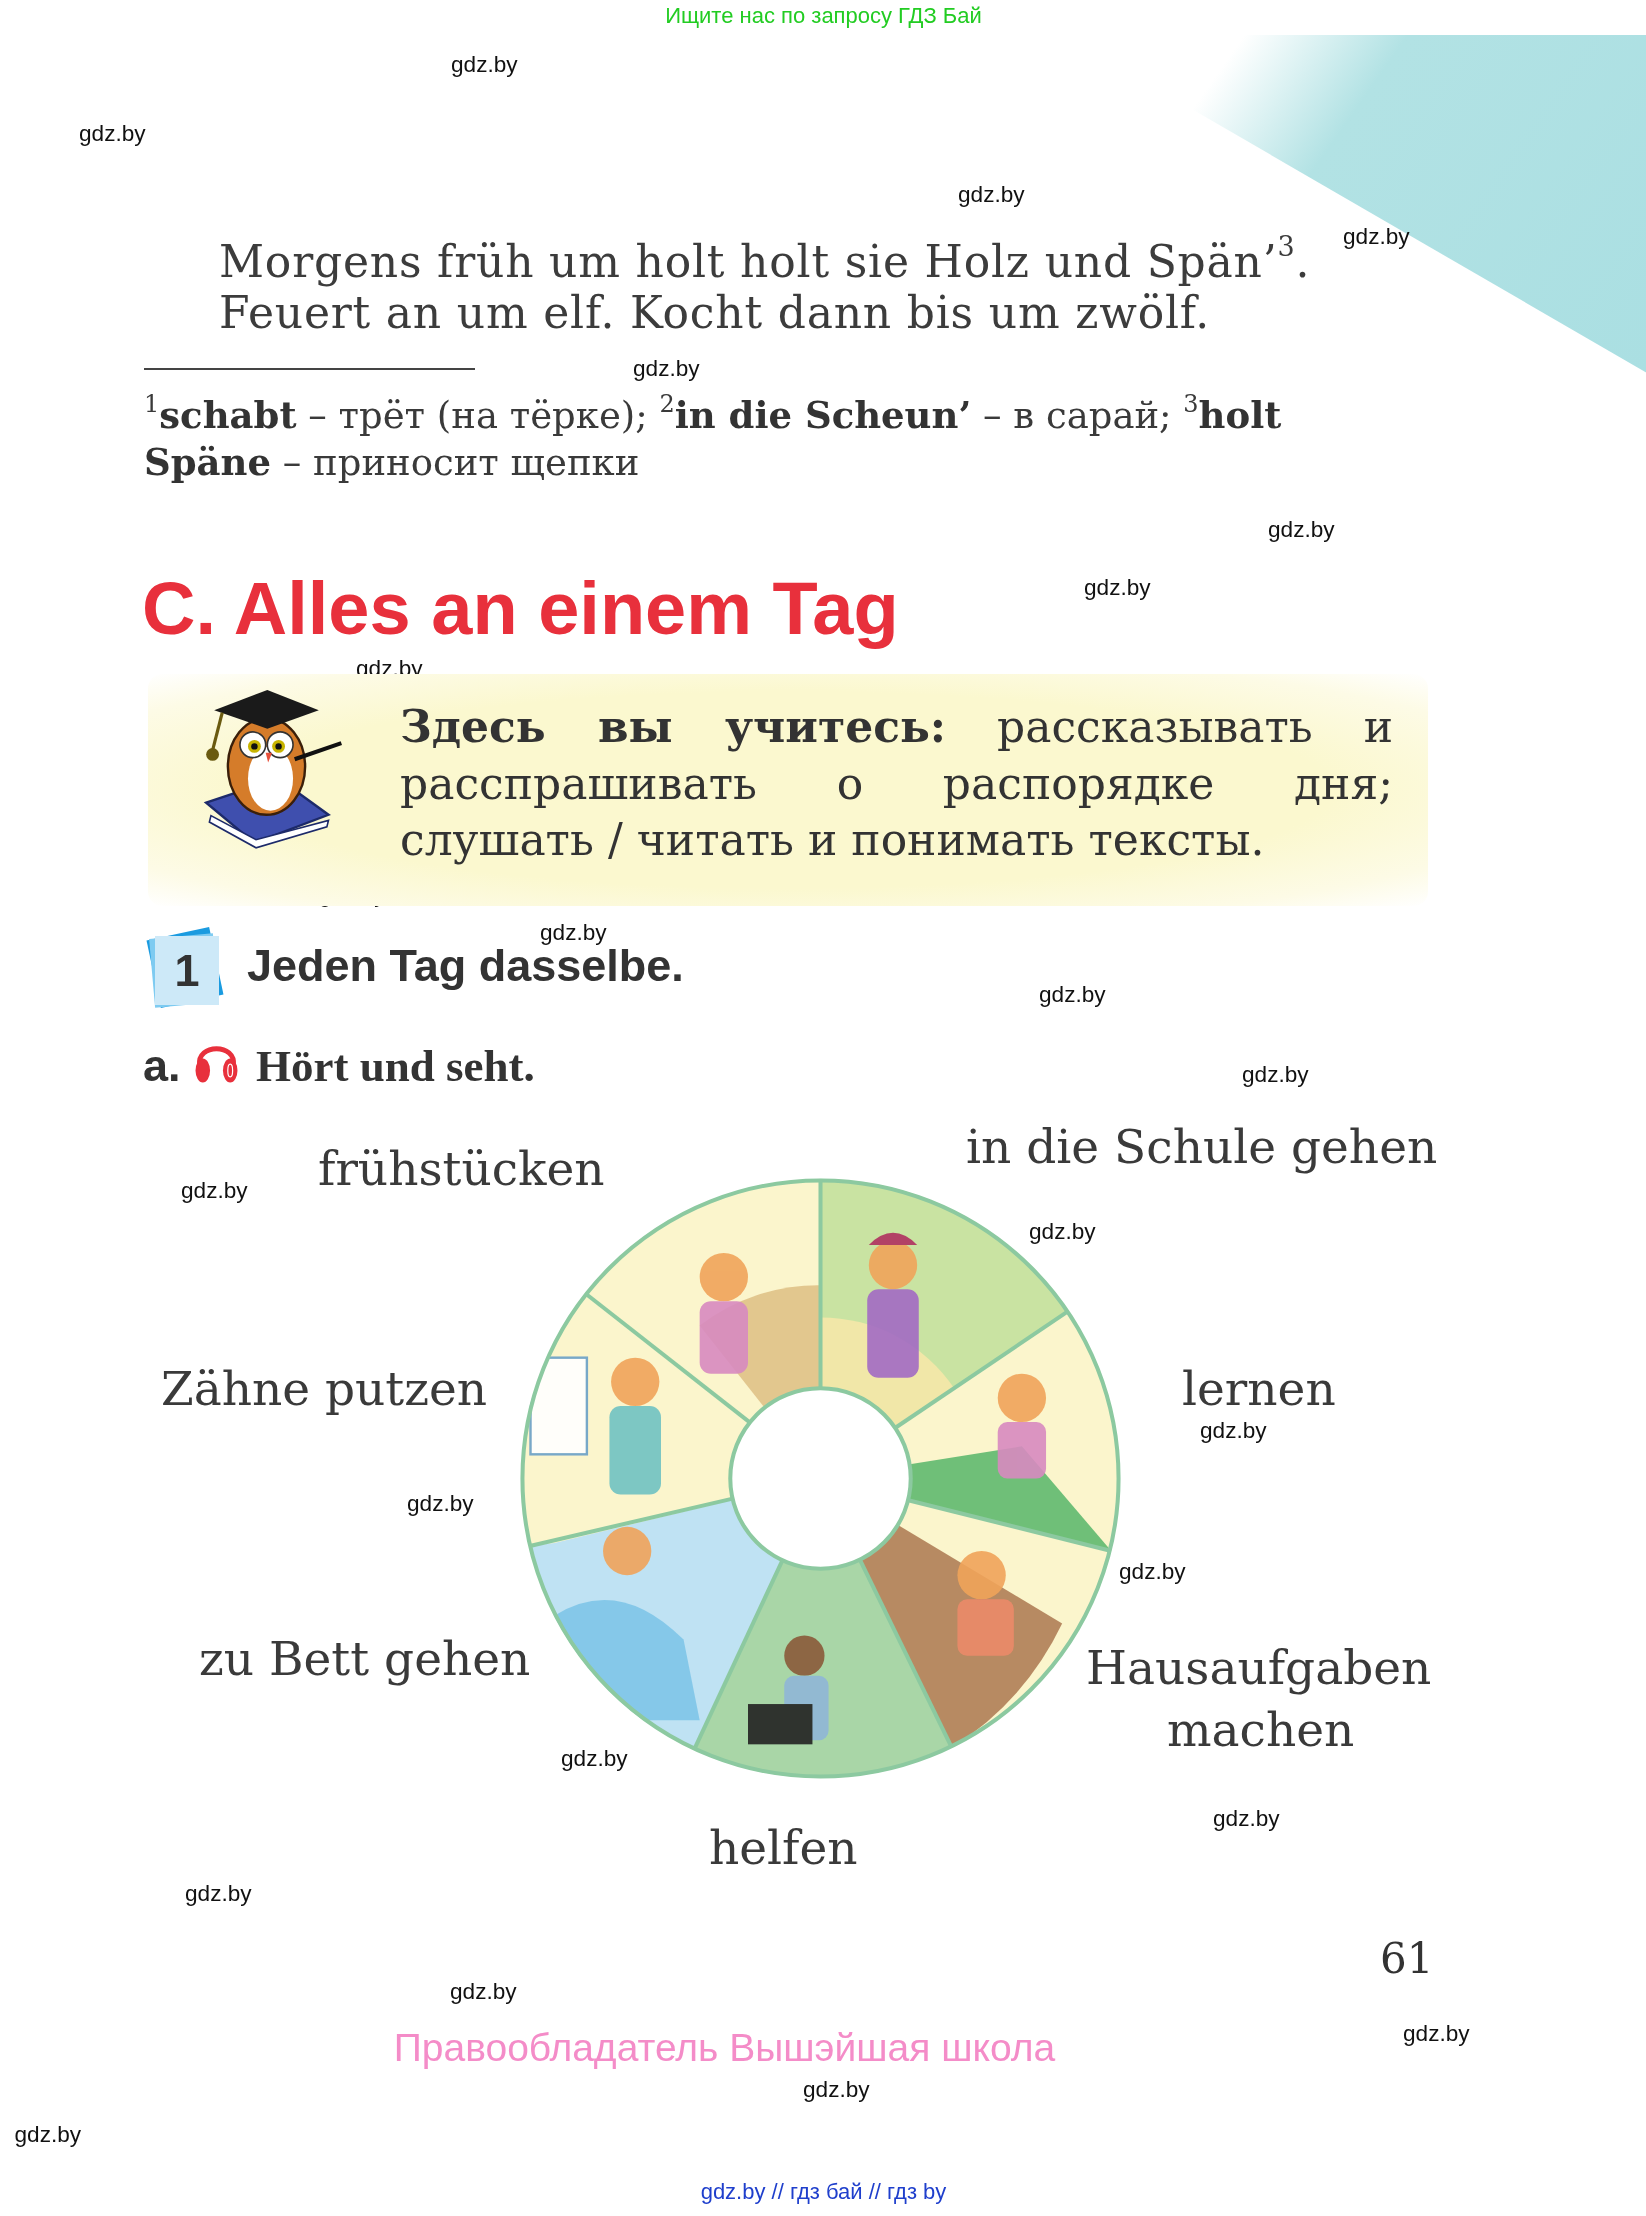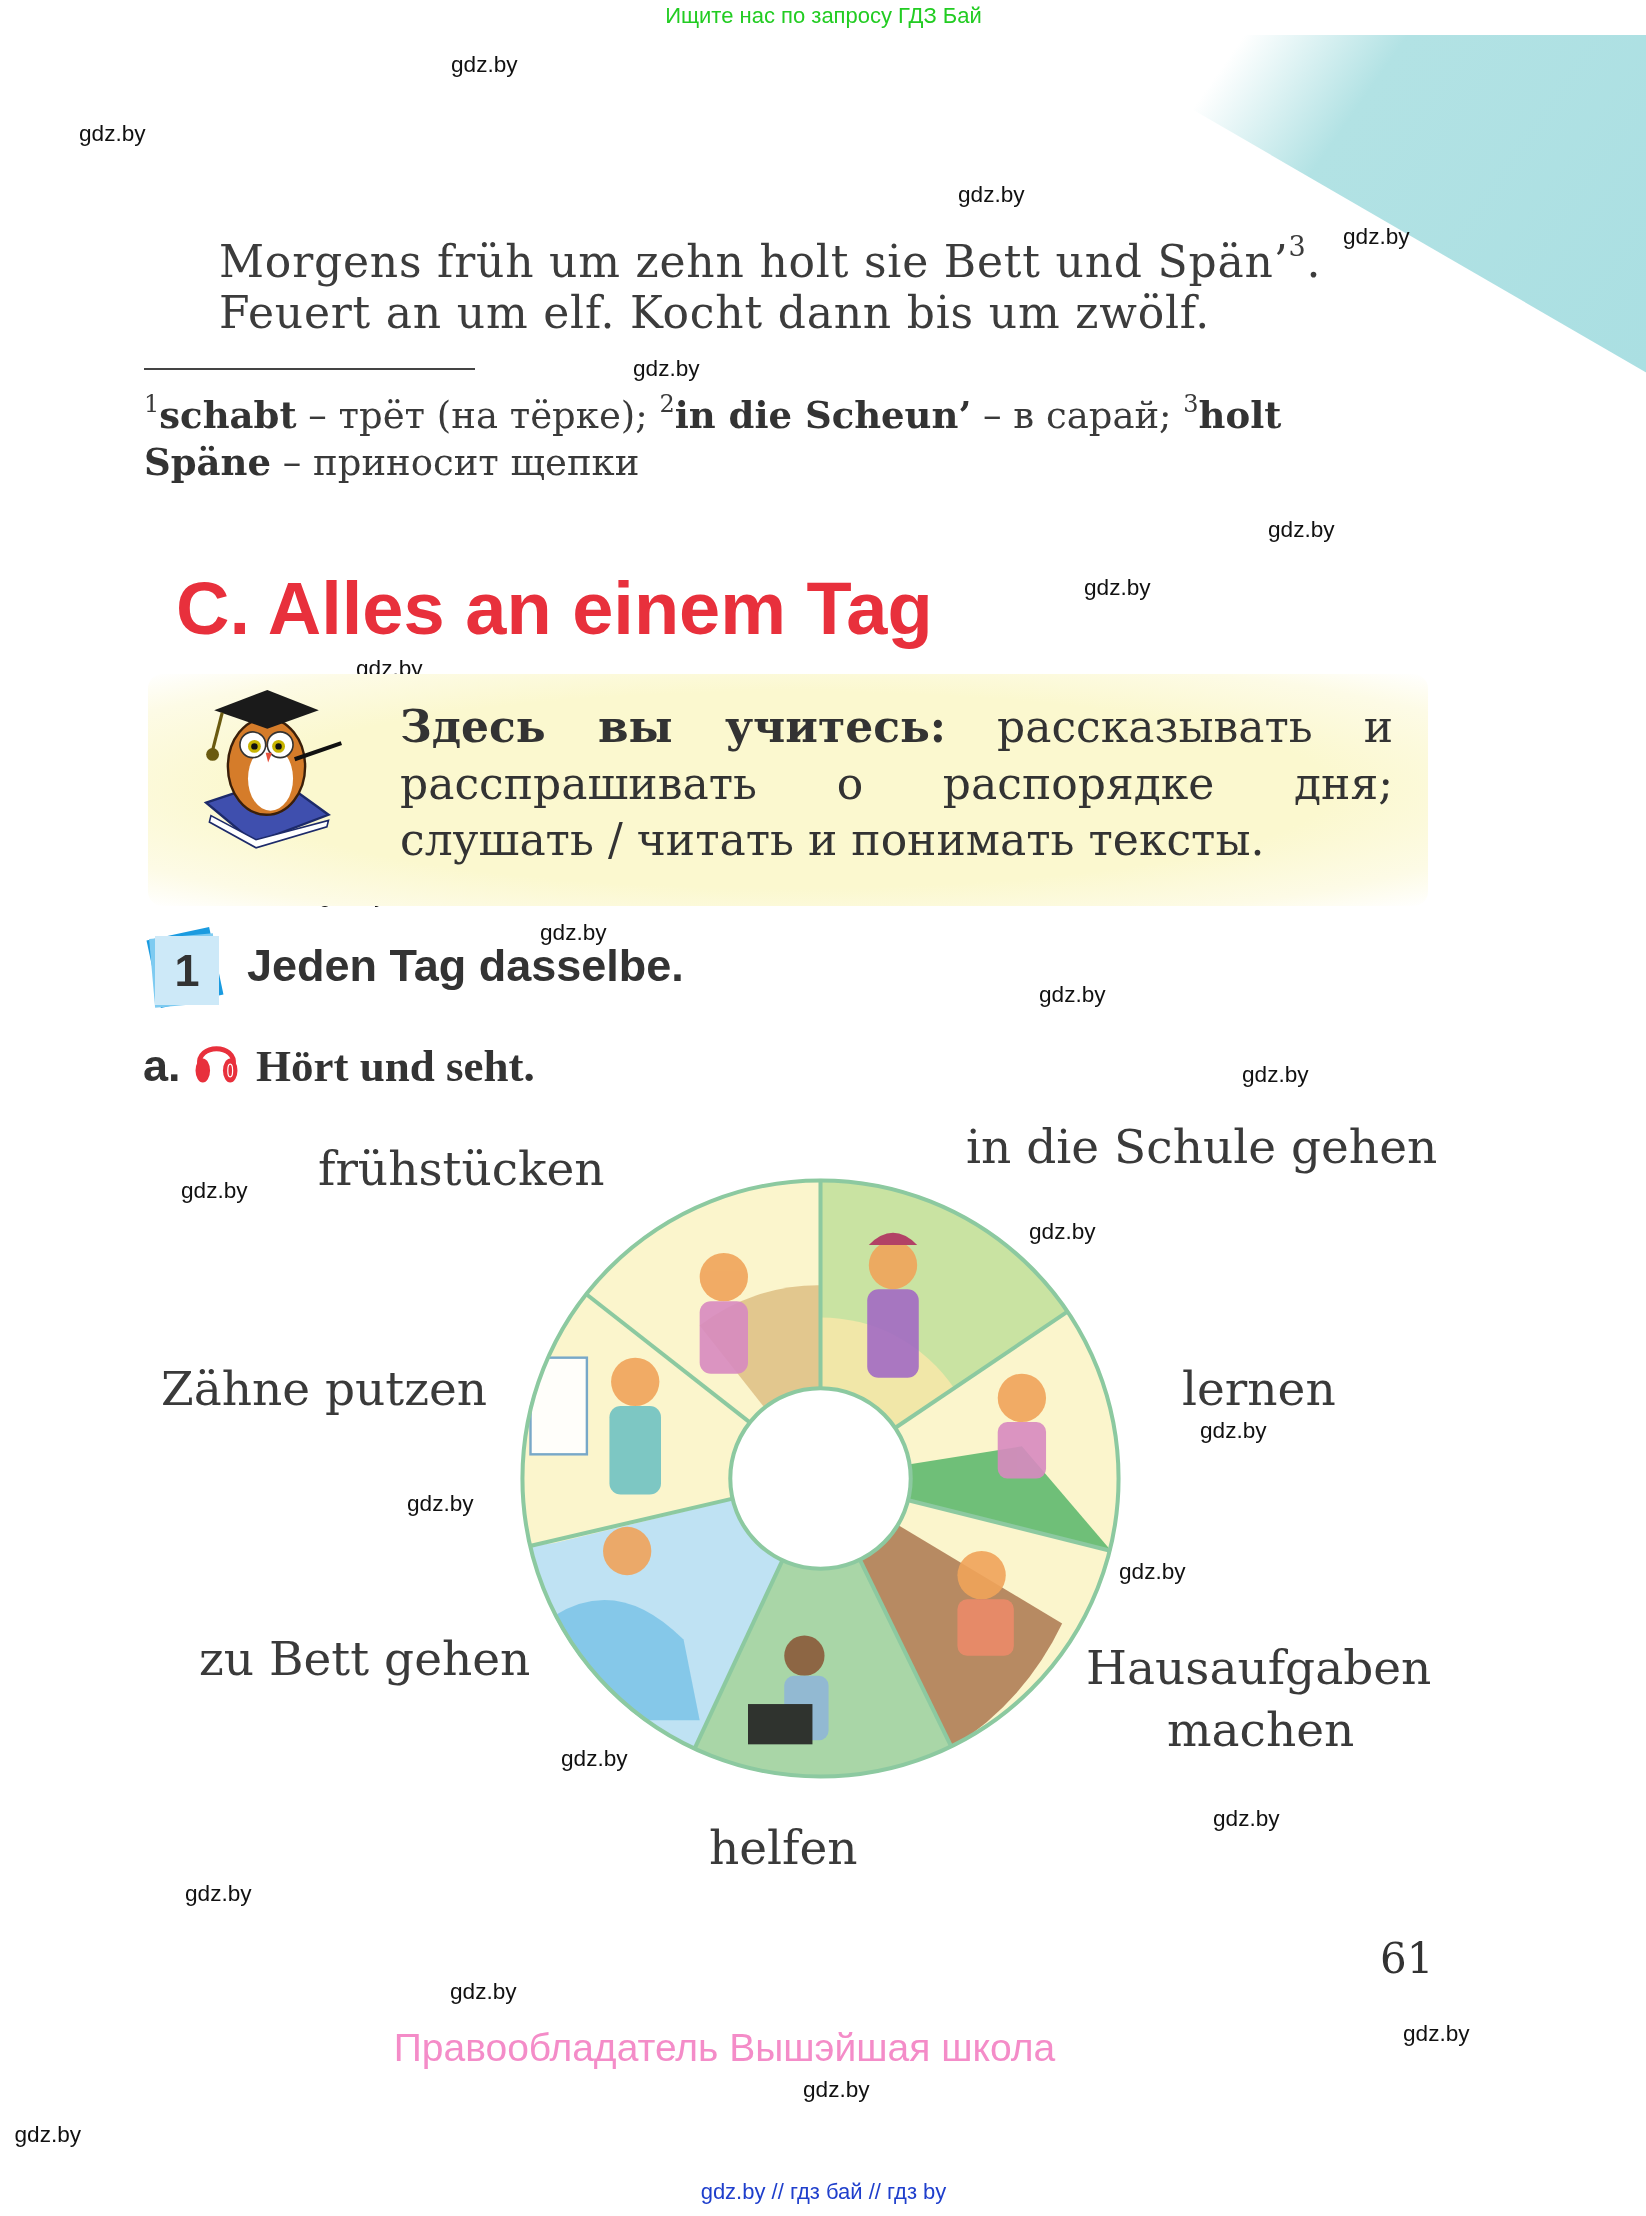--- a/index.html
+++ b/index.html
@@ -28,21 +28,21 @@
   .poem sup { font-size: 27px; vertical-align: 21px; }
   .fn-rule { position: absolute; left: 144px; top: 368px; width: 331px; height: 2.4px; background: #444; }
   .fn {
     position: absolute; left: 144px; width: 1281px; font-family: "DejaVu Serif", serif;
     font-size: 37px; color: #3a3a3a; white-space: nowrap;
   }
   .fn b { font-weight: bold; color: #333; }
   .fn sup { font-size: 24px; vertical-align: 16px; }
   .heading {
     position: absolute; left: 142px; top: 566px; font-family: "Liberation Sans", sans-serif;
-    font-weight: bold; font-size: 74px; color: #e8303c; white-space: nowrap; margin-left: 34px;
+    font-weight: bold; font-size: 74px; color: #e8303c; white-space: nowrap;
   }
   .goal-box {
     position: absolute; left: 148px; top: 674px; width: 1280px; height: 232px;
     background: radial-gradient(ellipse at center, #fbf8cf 60%, #fdfbe6 85%, #ffffff 100%);
     border-radius: 14.5px;
   }
   .goal-text {
     position: absolute; left: 400px; width: 993px; font-family: "DejaVu Serif", serif;
     font-size: 44px; color: #333; text-align: justify; text-align-last: justify; white-space: nowrap;
   }
@@ -109,21 +109,21 @@
 <div class="wm" style="left:407px;top:1491px">gdz.by</div>
 <div class="wm" style="left:1119px;top:1559px">gdz.by</div>
 <div class="wm" style="left:561px;top:1746px">gdz.by</div>
 <div class="wm" style="left:1213px;top:1806px">gdz.by</div>
 <div class="wm" style="left:185px;top:1881px">gdz.by</div>
 <div class="wm" style="left:450px;top:1979px">gdz.by</div>
 <div class="wm" style="left:1403px;top:2021px">gdz.by</div>
 <div class="wm" style="left:803px;top:2077px">gdz.by</div>
 <div class="wm" style="left:14.5px;top:2122px">gdz.by</div>
 
-<div class="poem" style="top:231px"><span>Morgens früh um zehn holt sie Bett und Spän’</span><sup>3</sup><span>.</span></div>
+<div class="poem" style="top:231px"><span>Morgens früh um holt holt sie Holz und Spän’</span><sup>3</sup><span>.</span></div>
 <div class="poem" style="top:287px">Feuert an um elf. Kocht dann bis um zwölf.</div>
 
 <div class="fn-rule"></div>
 <div class="fn" style="top:390px"><sup>1</sup><b>schabt</b><span> – трёт (на тёрке); </span><sup>2</sup><b>in die Scheun’</b><span> – в сарай; </span><sup>3</sup><b>holt</b></div>
 <div class="fn" style="top:440px"><b>Späne</b><span> – приносит щепки</span></div>
 
 <div class="heading">C. Alles an einem Tag</div>
 
 <div class="goal-box"></div>
 <svg class="abs" style="left:190px;top:682px" width="153" height="169" viewBox="0 0 190 210">

